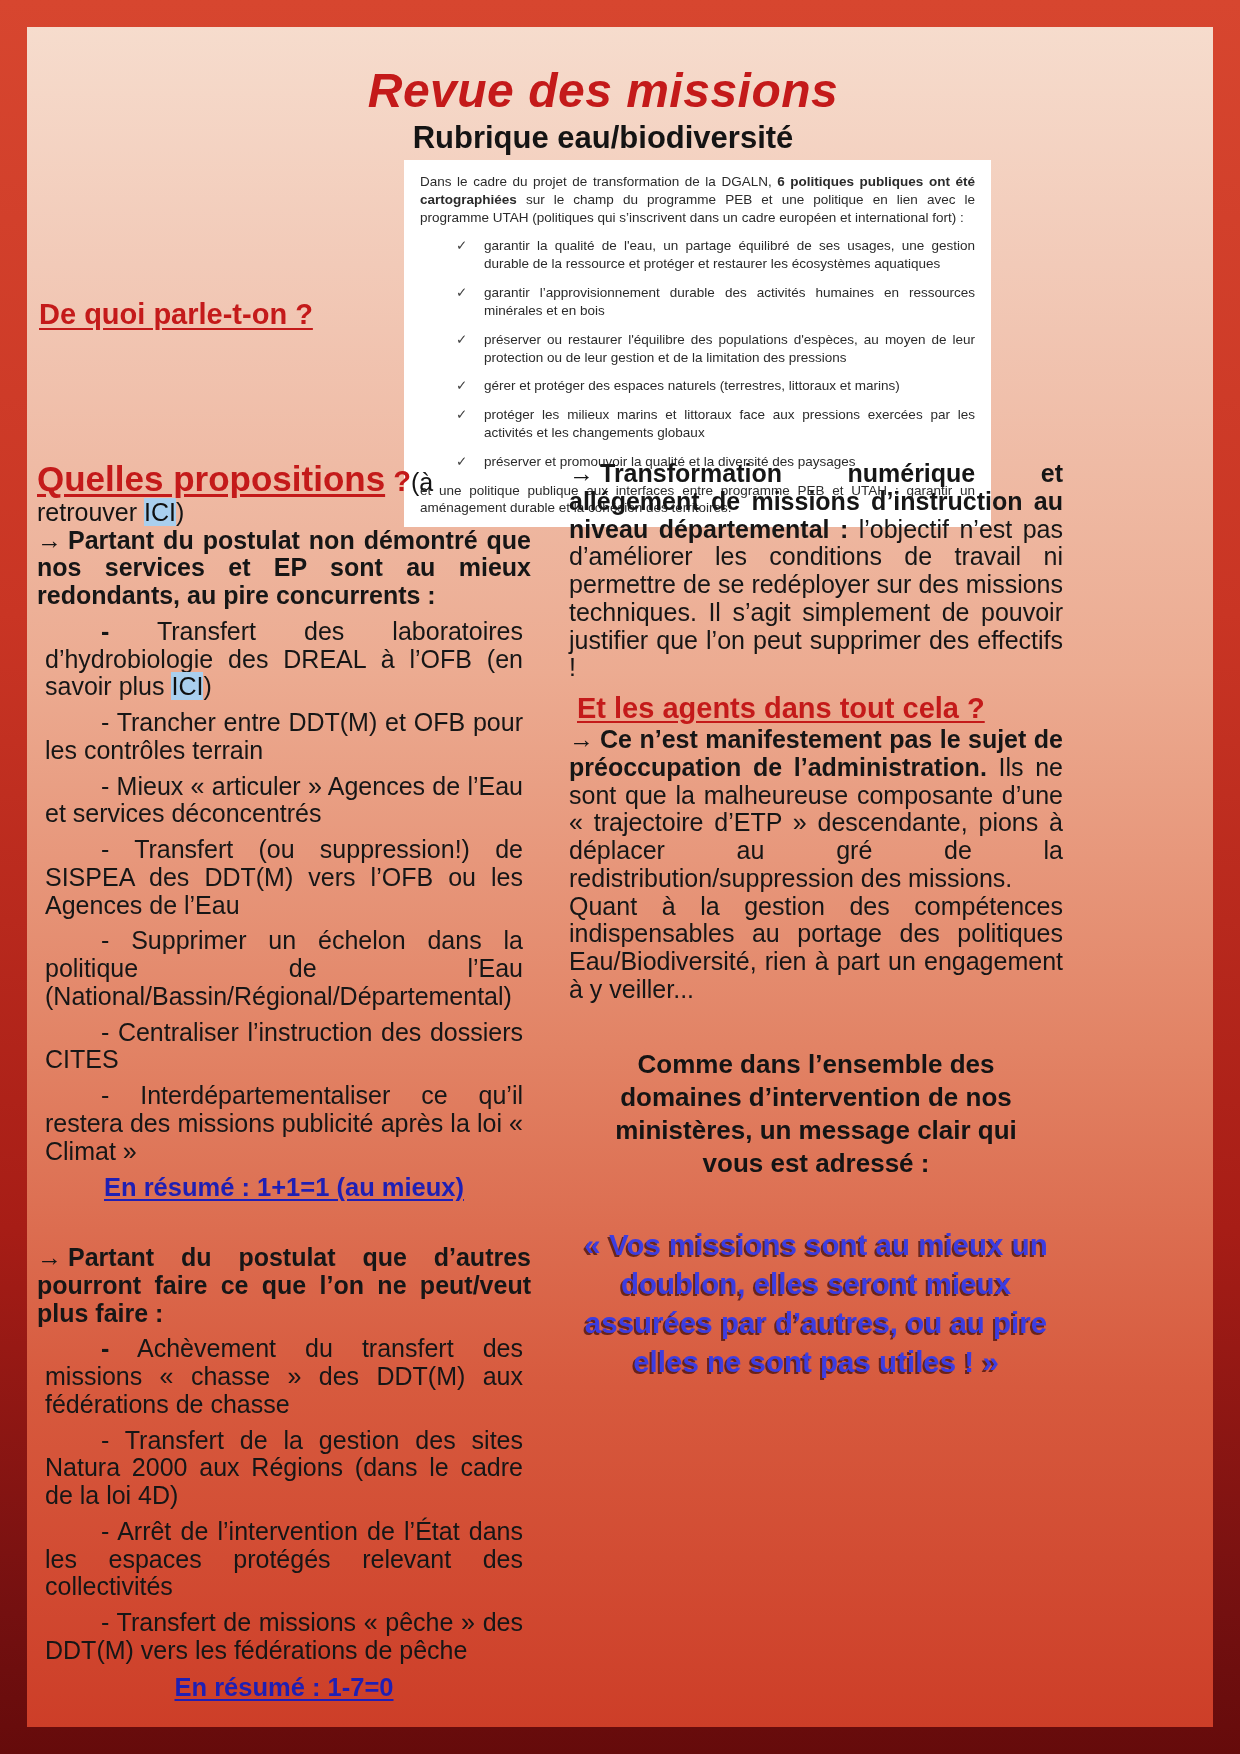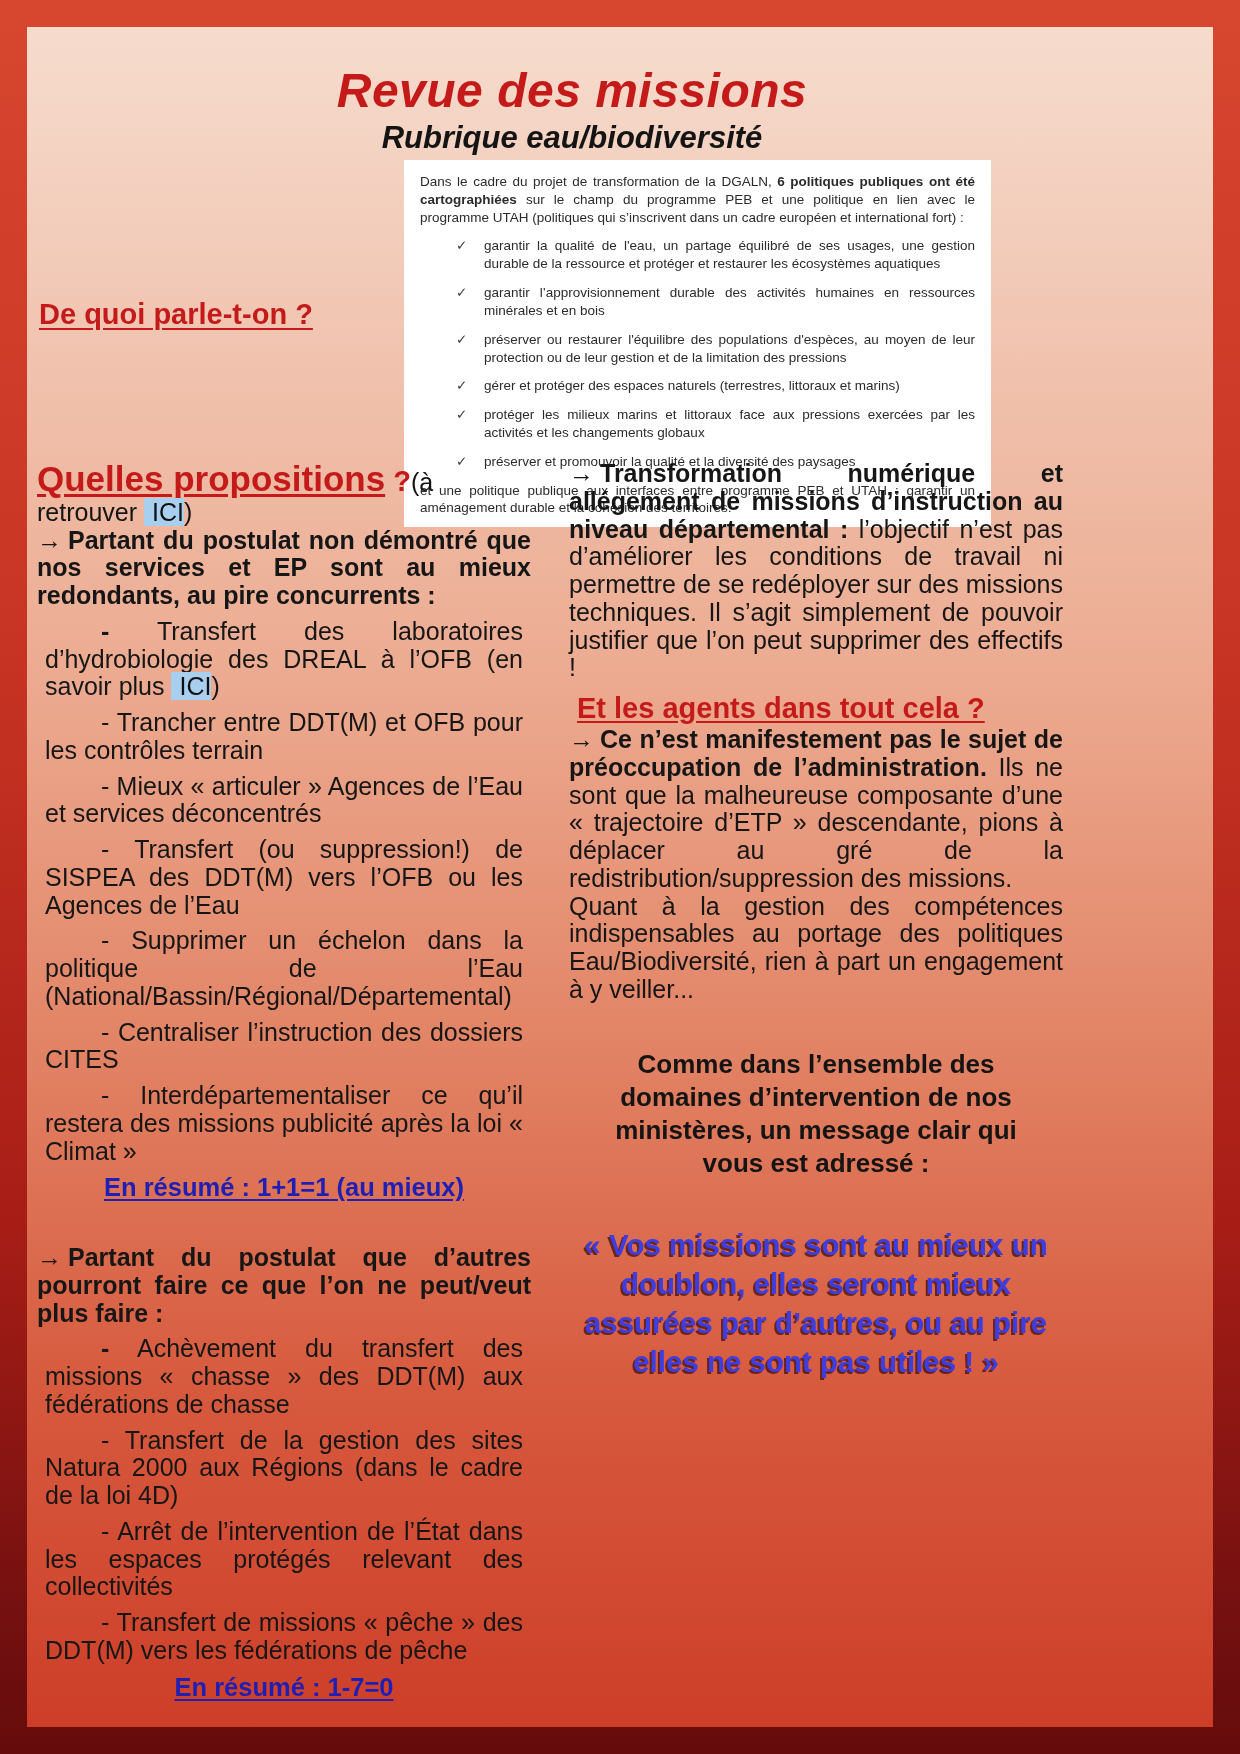--- a/index.html
+++ b/index.html
@@ -5,43 +5,43 @@
   html,body{margin:0;padding:0;}
   body{
     width:1240px;height:1754px;position:relative;overflow:hidden;
     background:linear-gradient(180deg,#d7462f 0%,#c93524 35%,#a71d16 70%,#741010 92%,#650b0b 100%);
     font-family:"Liberation Sans",sans-serif;
   }
   .page{
     position:absolute;left:27px;top:27px;width:1186px;height:1700px;
     background:linear-gradient(180deg,#f6dccd 0%,#f2cab8 14%,#ecab91 38%,#e28365 60%,#d75a3e 80%,#cd3e28 100%);
   }
-  .header{width:1090px;text-align:center;}
+  .header{width:1090px;text-align:center;padding-left:31px;}
   .title{margin:0;padding-top:36px;font-size:48px;font-style:italic;font-weight:bold;color:#c41a1a;letter-spacing:.5px;}
-  .subtitle{margin:2px 0 0;font-size:31px;font-style:italic;font-weight:bold;color:#141414;}
+  .subtitle{margin:2px 0 0;font-size:31px;font-weight:bold;color:#141414;}
   .info-box{
     position:absolute;left:377px;top:133px;width:587px;box-sizing:border-box;
     background:#ffffff;padding:13px 16px 10px;font-size:13.5px;line-height:1.32;color:#2b2b2b;
   }
   .ib-intro{margin:0 0 11px;text-align:justify;}
   .ib-list{list-style:none;margin:0;padding:0;}
   .ib-list li{position:relative;padding-left:64px;margin-bottom:11px;text-align:justify;}
   .ib-check{position:absolute;left:36px;top:0;color:#444;}
   .ib-outro{margin:3px 0 0;text-align:justify;}
   .de-quoi{
     position:absolute;left:12px;top:271px;font-size:29px;font-weight:bold;color:#c41a1a;
     text-decoration:underline;text-underline-offset:4px;
   }
   .columns{position:absolute;left:10px;top:433px;width:1026px;display:flex;gap:38px;}
   .col{width:494px;font-size:25px;line-height:1.11;color:#161616;text-align:justify;}
   .qp-line{margin:0;text-align:left;}
   .red-h{color:#c41a1a;font-weight:bold;font-size:35px;text-decoration:underline;text-underline-offset:3px;}
   .red-q{color:#c41a1a;font-weight:bold;font-size:29px;}
   .qp-note{font-size:25px;color:#141414;}
-  .hl{background:#a9cfee;color:#101010;padding-left:8px;}
+  .hl{background:#a9cfee;color:#101010;}
   .para{margin:0;}
   .para .arrow{font-weight:normal;padding-right:6px;}
   .item{margin:8px;text-indent:56px;}
   .resume{margin:8px 0 42px;text-align:center;text-indent:0;}
   .resume-2{margin:8px 0 0;}
   .blue-link{color:#1f1fb4;font-weight:bold;text-decoration:underline;text-underline-offset:3px;font-size:25.5px;}
   .rc-head{margin:10px 8px 2px;text-align:left;font-size:29px;font-weight:bold;color:#c41a1a;text-decoration:underline;text-underline-offset:3px;}
   .center-msg{margin:44px auto 0;width:95%;text-align:center;font-weight:bold;font-size:26px;line-height:1.27;color:#141414;}
   .quote{
     margin:46px auto 0;width:100%;text-align:center;font-weight:bold;font-size:29.5px;line-height:1.32;

